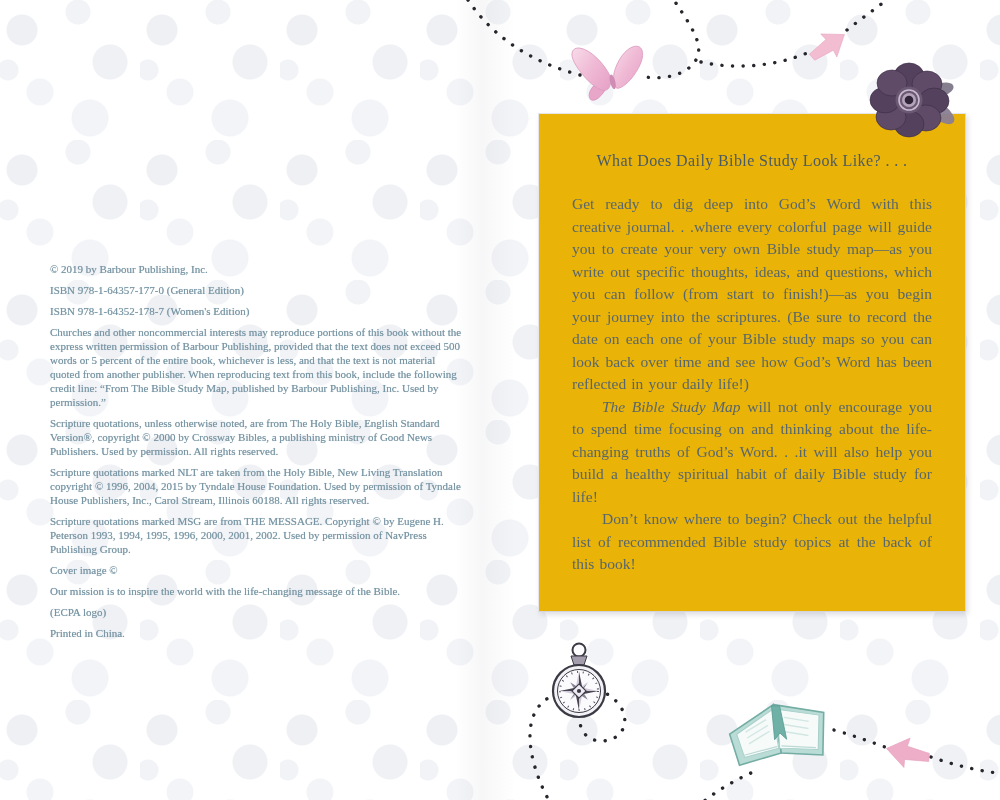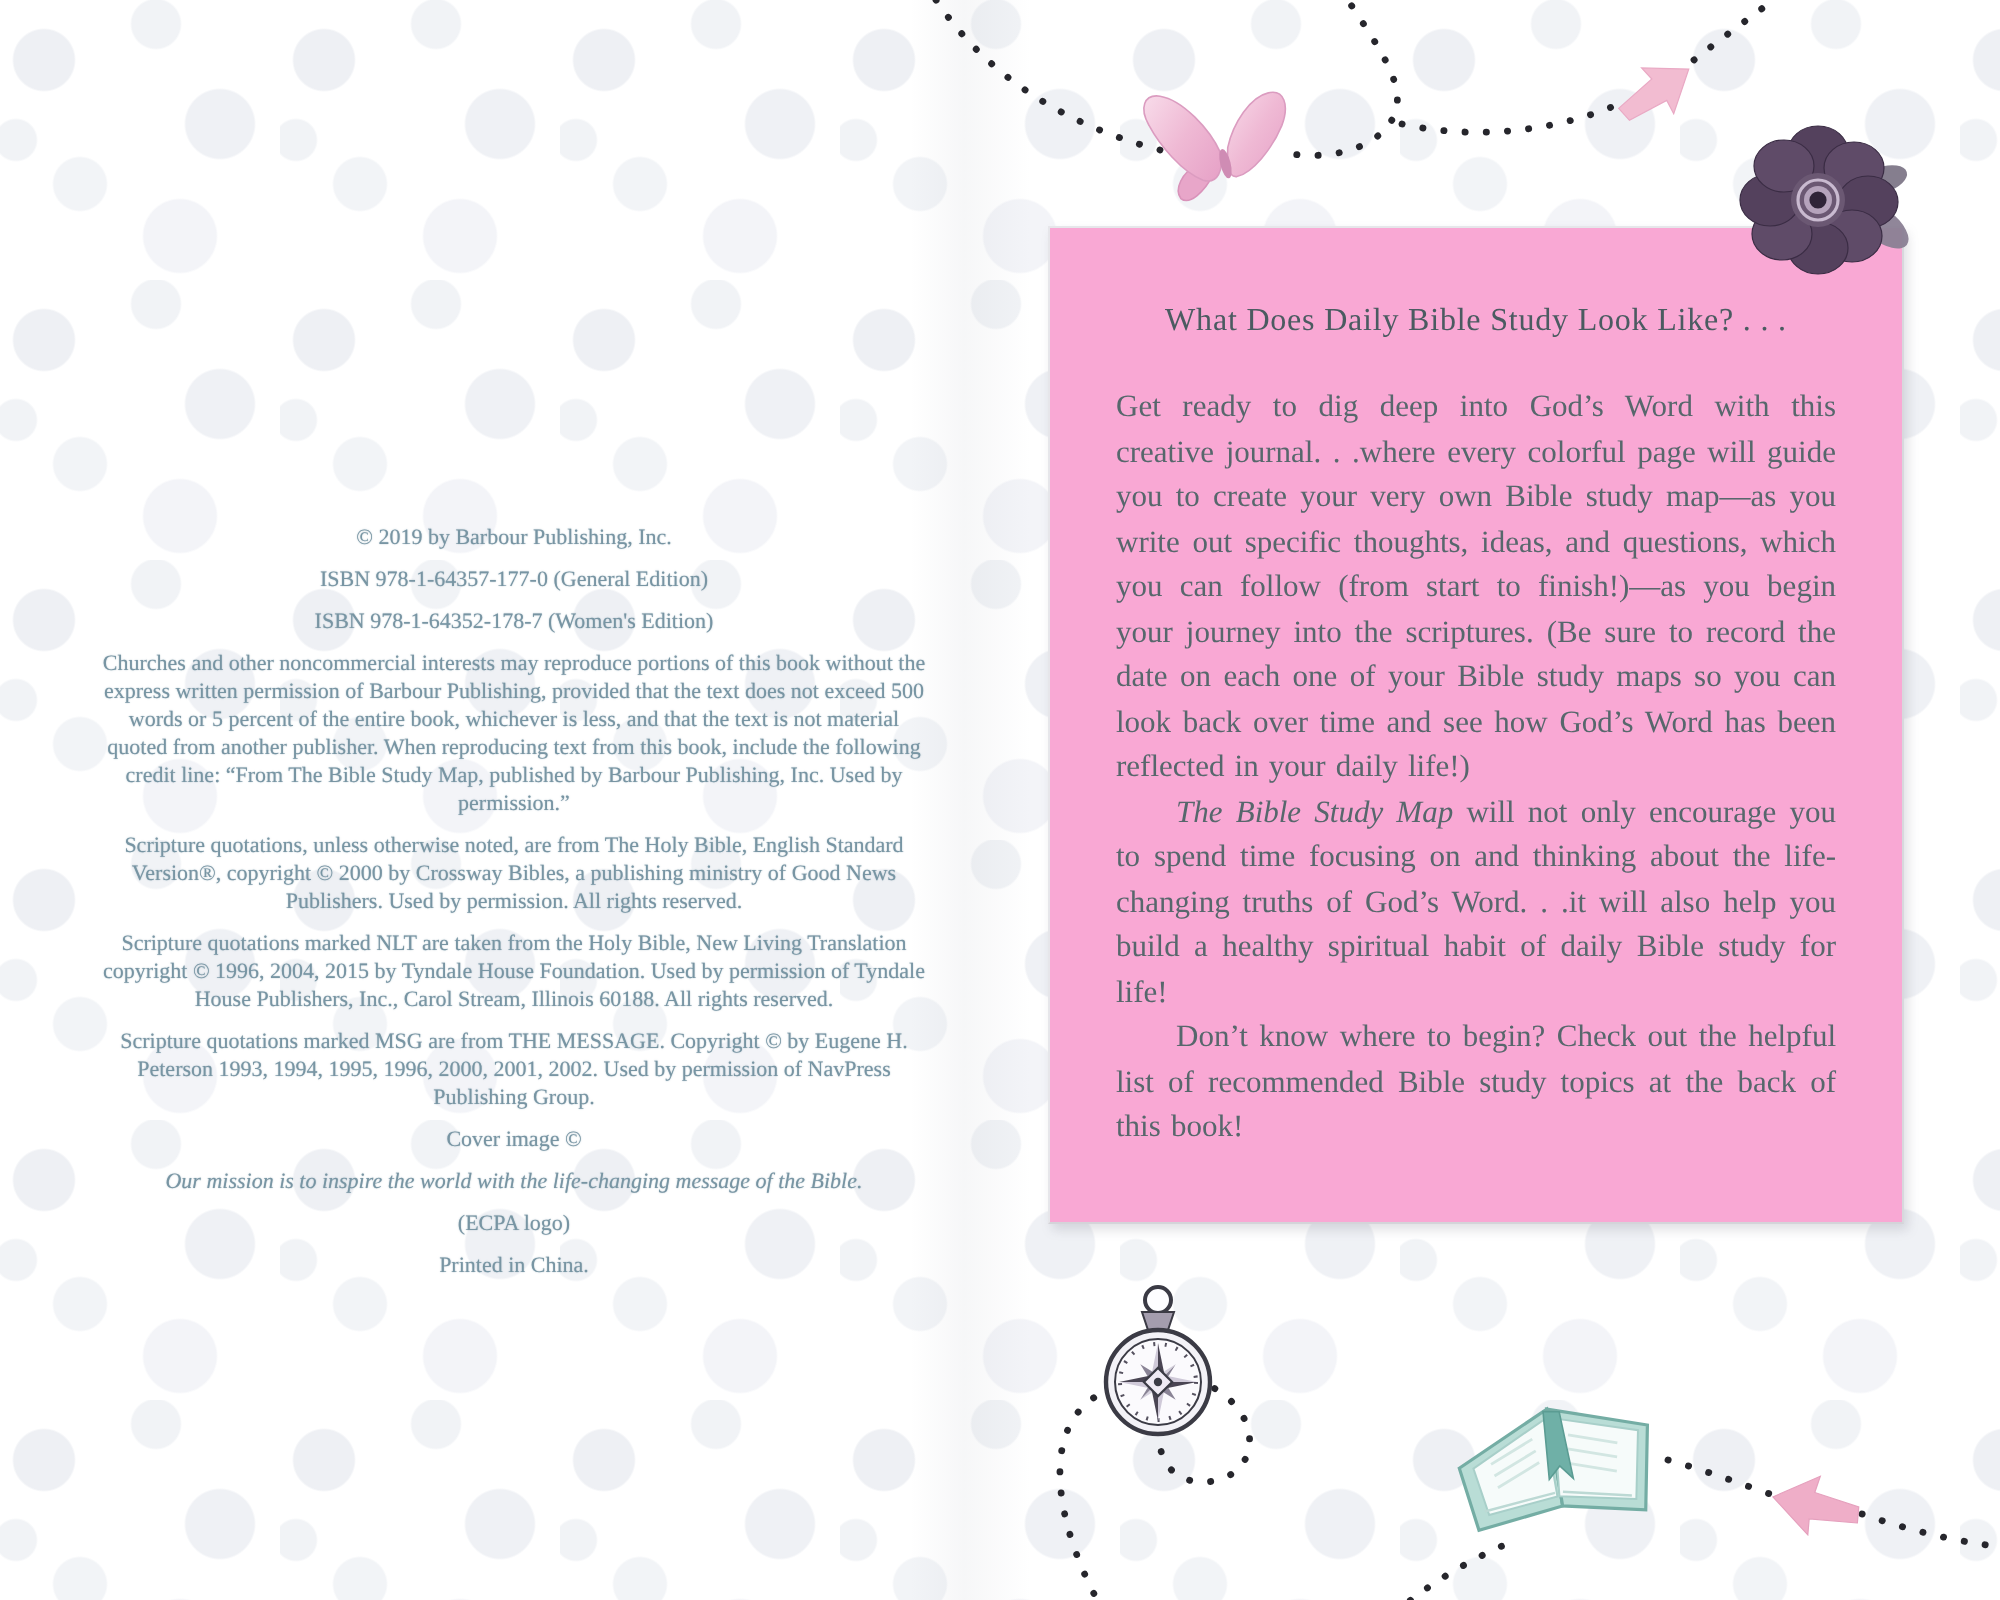--- a/index.html
+++ b/index.html
@@ -24,27 +24,27 @@
     position:absolute;left:455px;top:0;width:60px;height:800px;z-index:0;
     background:linear-gradient(90deg,transparent,rgba(170,175,185,.10) 45%,transparent);
   }
 
   
   .left-page{
     position:absolute;left:50px;top:262px;width:414px;z-index:2;
     color:#7895a3;font-size:11px;line-height:14px;
     text-shadow:0 0 0.7px rgba(120,150,165,.75);
   }
-  .left-page p{margin:0 0 7px 0;text-align:center;}
-  .left-page p.italic{font-style:italic;}
+  .left-page p{margin:0 0 7px 0;}
+  .left-page p.italic{}
 
   
   .card{
-    position:absolute;left:524px;top:113px;width:428px;height:499px;z-index:2;
-    background:#f9a8d4;border:1px solid #e6e6ea;border-right-color:#d8d8dd;
+    position:absolute;left:538px;top:113px;width:428px;height:499px;z-index:2;
+    background:#eab308;border:1px solid #e6e6ea;border-right-color:#d8d8dd;
     border-bottom-color:#d4d4d9;box-sizing:border-box;
     box-shadow:2px 3px 5px rgba(120,120,135,.22);
   }
   .card .title{
     margin:38px 20px 0 20px;text-align:center;
     font-size:16px;letter-spacing:.4px;color:#4b5b61;
   }
   .card .bodytext{
     margin:23px 33px 16px 33px;
     font-size:15.5px;line-height:22.5px;color:#57676c;

